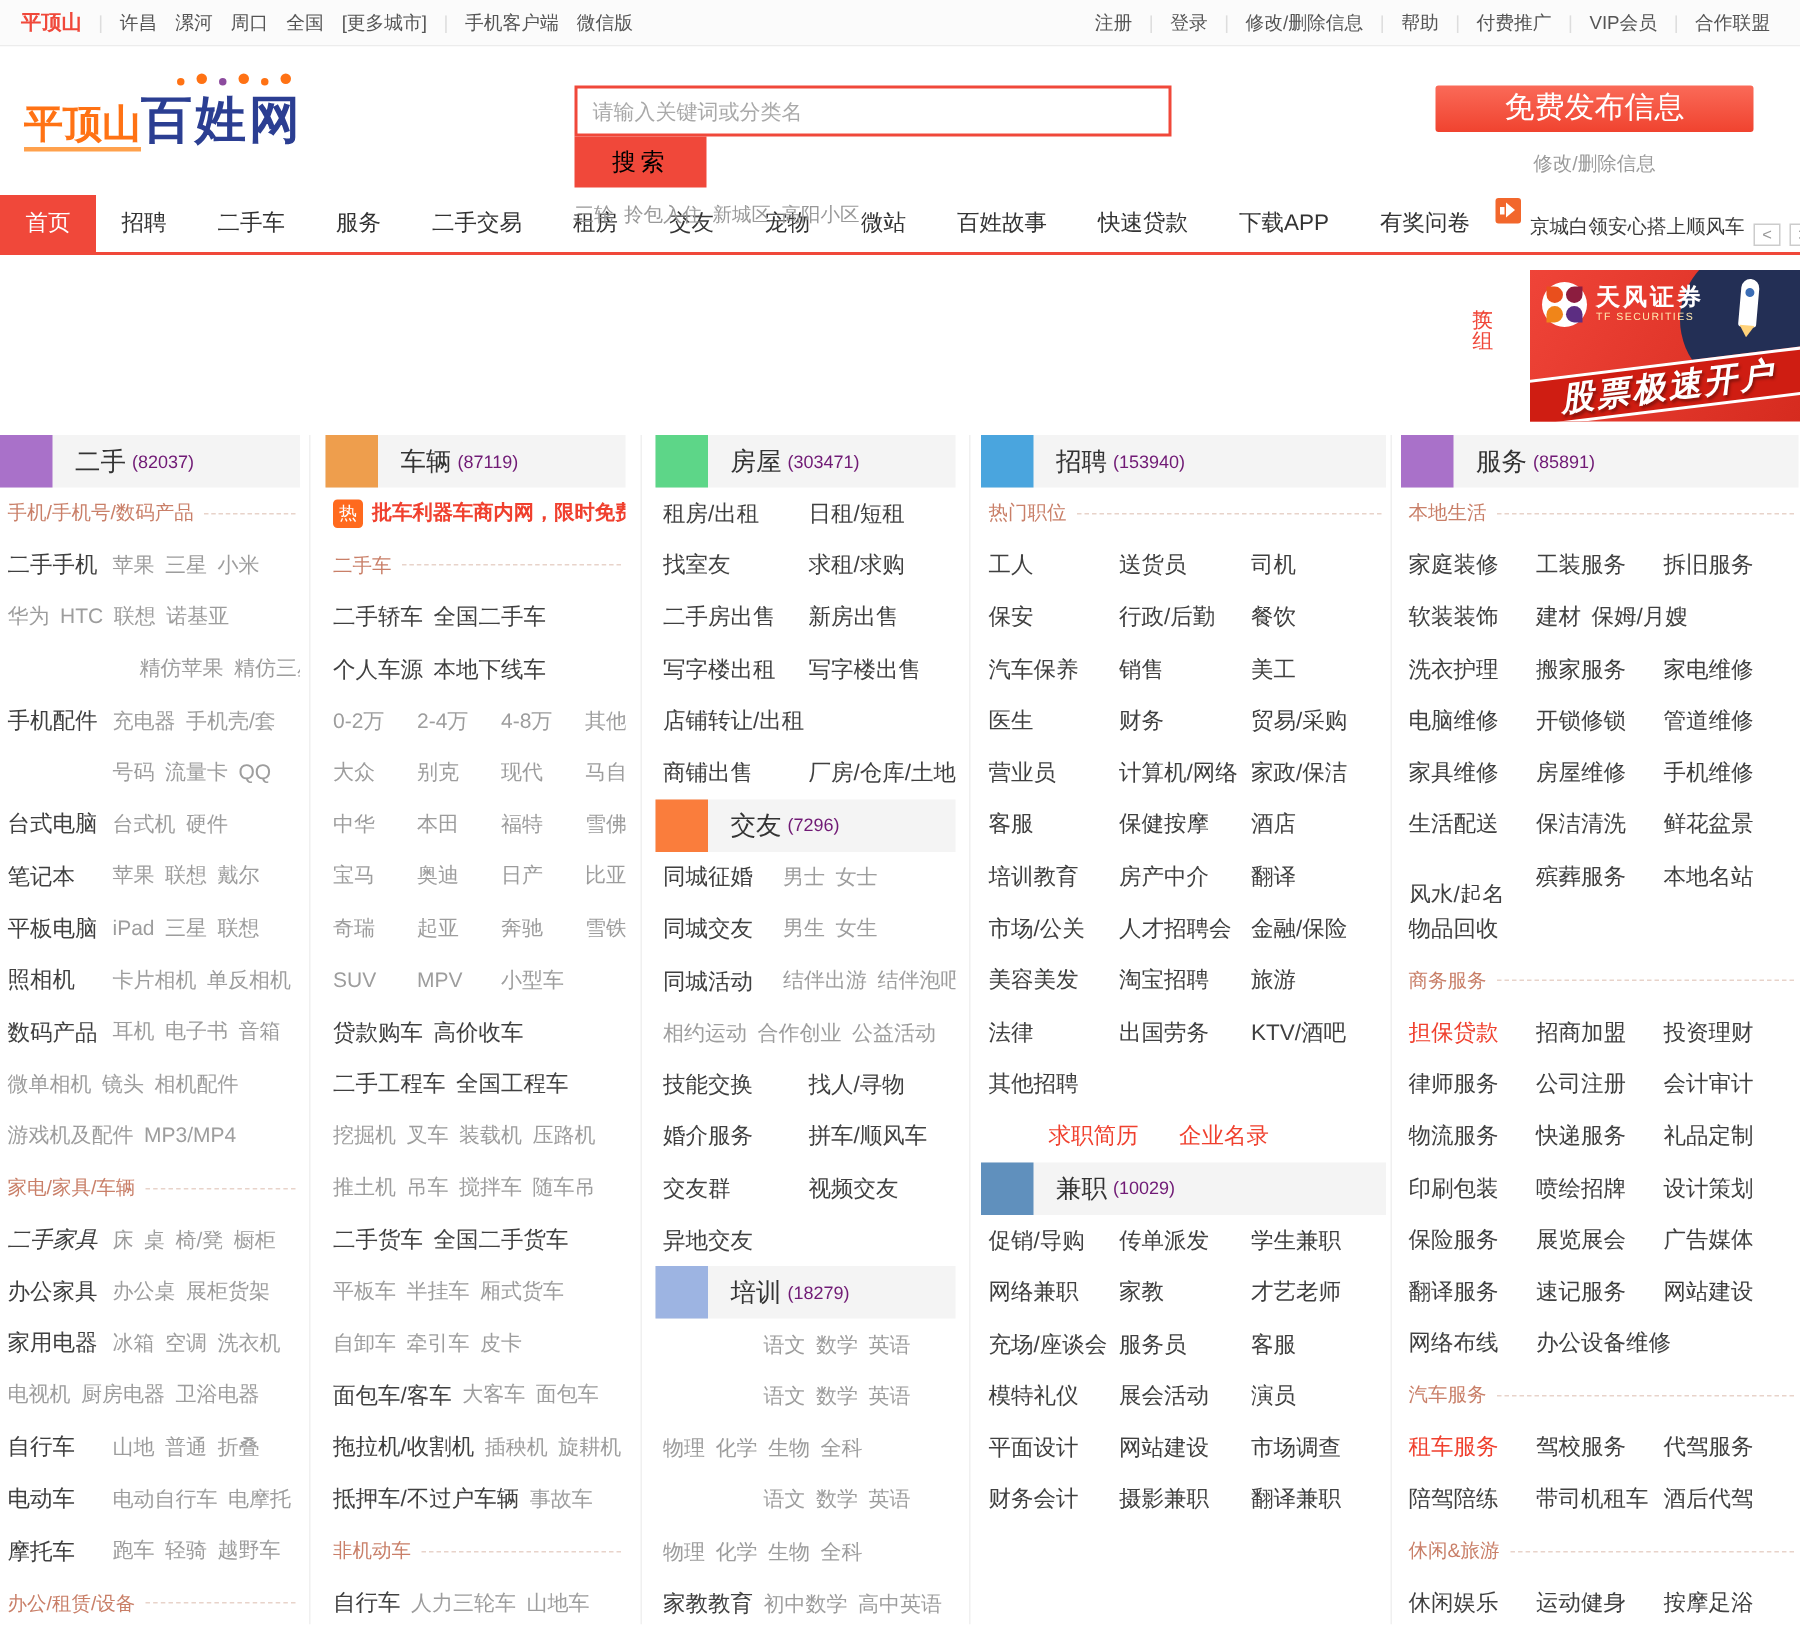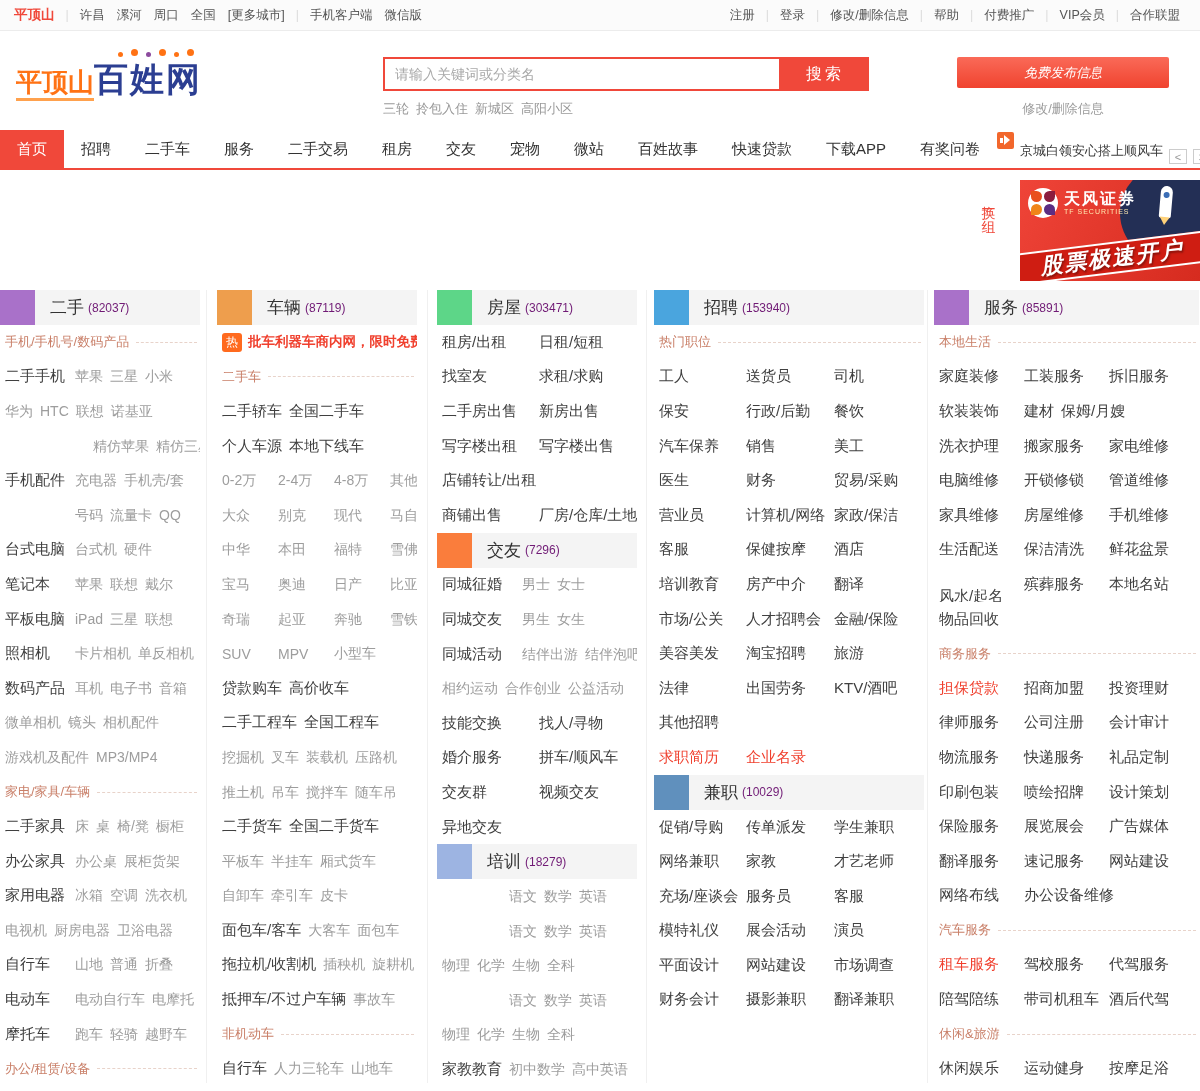--- a/index.html
+++ b/index.html
@@ -18,28 +18,28 @@
   
   .header{height:99px;position:relative;background:#fff;}
   .logo{position:absolute;left:16px;top:26px;cursor:pointer;white-space:nowrap;}
   .logo-dots{position:absolute;top:-8px;left:102px;display:flex;gap:8px;}
   .dot{width:7px;height:7px;border-radius:50%;background:var(--logo-orange,#ff7214);}
   .dot.sm{width:5px;height:5px;margin-top:3px;}
   .dot.p{background:#8c4b9e;}
   .logo-city{color:var(--logo-orange,#ff7214);font-size:26px;font-weight:bold;border-bottom:3px solid #ffa14d;padding-bottom:1px;}
   .logo-site{color:var(--logo-blue,#2b3e92);font-size:34px;font-weight:bold;letter-spacing:2px;}
   .search-wrap{position:absolute;left:383px;top:26px;}
-  .search-row{display:flex;}
+  .search-row{display:flex;flex-direction:column;}
   .search-input{width:398px;height:34px;border:2px solid var(--accent,#f0483a);padding:0 10px;font-size:14px;color:#666;outline:none;font-family:inherit;}
   .search-input::placeholder{color:#a9a9a9;}
-  .search-btn{width:88px;height:34px;background:var(--accent,#f0483a);color:#ffffff;font-size:16px;border:none;cursor:pointer;letter-spacing:3px;font-family:inherit;}
+  .search-btn{width:88px;height:34px;background:var(--accent,#f0483a);color:#000000;font-size:16px;border:none;cursor:pointer;letter-spacing:3px;font-family:inherit;}
   .hot-searches{margin-top:9px;font-size:13px;color:#999;}
   .hot-link{margin-right:7px;color:#999;cursor:pointer;}
   .pub{position:absolute;left:957px;top:26px;width:212px;text-align:center;}
-  .pub-btn{height:31px;line-height:31px;background:linear-gradient(#fa6a58,#f0432f);color:#fff;font-size:13px;border-radius:2px;cursor:pointer;font-style:italic;}
+  .pub-btn{height:31px;line-height:31px;background:linear-gradient(#fa6a58,#f0432f);color:#fff;font-size:20px;border-radius:2px;cursor:pointer;}
   .pub-edit{margin-top:12px;font-size:13px;color:#9b9b9b;cursor:pointer;}
 
   
   .nav{height:40px;border-bottom:2px solid var(--accent,#f0483a);display:flex;background:#fff;}
   .nav-items{display:flex;}
   .nav-item{padding:0 17px;line-height:38px;font-size:15px;color:#333;cursor:pointer;white-space:nowrap;}
   .nav-item.active{background:var(--accent,#f0483a);color:#fff;}
   .ticker{margin-left:auto;display:flex;align-items:flex-start;padding:2px 8px 0 0;gap:6px;}
   .speaker{width:17px;height:17px;background:#f2672c;border-radius:2px;position:relative;flex:none;}
   .speaker::before{content:"";position:absolute;left:3px;top:6px;width:3px;height:5px;background:#fff;}
@@ -238,21 +238,21 @@
             <span class="cell"><span class="lk lk-g">微单相机</span><span class="lk lk-g">镜头</span><span class="lk lk-g">相机配件</span></span>
           </div>
           <div class="blk row">
             <span class="cell"><span class="lk lk-g">游戏机及配件</span><span class="lk lk-g">MP3/MP4</span></span>
           </div>
           <div class="blk">
             <span class="sec-title">家电/家具/车辆</span>
             <span class="sec-line"></span>
           </div>
           <div class="blk row">
-            <span class="cell" style="min-width: 70px;"><span class="lk lk-d">二手家具</span></span>
+            <span class="cell" style="min-width: 70px; font-style: italic;"><span class="lk lk-d">二手家具</span></span>
             <span class="cell"><span class="lk lk-g">床</span><span class="lk lk-g">桌</span><span class="lk lk-g">椅/凳</span><span class="lk lk-g">橱柜</span></span>
           </div>
           <div class="blk row">
             <span class="cell" style="min-width: 70px;"><span class="lk lk-d">办公家具</span></span>
             <span class="cell"><span class="lk lk-g">办公桌</span><span class="lk lk-g">展柜货架</span></span>
           </div>
           <div class="blk row">
             <span class="cell" style="min-width: 70px;"><span class="lk lk-d">家用电器</span></span>
             <span class="cell"><span class="lk lk-g">冰箱</span><span class="lk lk-g">空调</span><span class="lk lk-g">洗衣机</span></span>
           </div>
@@ -526,21 +526,21 @@
           </div>
           <div class="blk row">
             <span class="cell" style="min-width: 87px;"><span class="lk lk-d">法律</span></span>
             <span class="cell" style="min-width: 88px;"><span class="lk lk-d">出国劳务</span></span>
             <span class="cell"><span class="lk lk-d">KTV/酒吧</span></span>
           </div>
           <div class="blk row">
             <span class="cell"><span class="lk lk-d">其他招聘</span></span>
           </div>
           <div class="blk row">
-            <span class="cell" style="min-width: 87px;"><span class="lk lk-r">求职简历</span></span>
+            <span class="cell" style="min-width: 87px; margin-left: 40px;"><span class="lk lk-r">求职简历</span></span>
             <span class="cell"><span class="lk lk-r">企业名录</span></span>
           </div>
           <div class="cath">
             <span class="cat-icon" style="background: rgb(96, 144, 189);"></span>
             <span class="cat-title">兼职</span>
             <span class="cat-count">(10029)</span>
           </div>
           <div class="blk row">
             <span class="cell" style="min-width: 87px;"><span class="lk lk-d">促销/导购</span></span>
             <span class="cell" style="min-width: 88px;"><span class="lk lk-d">传单派发</span></span>

